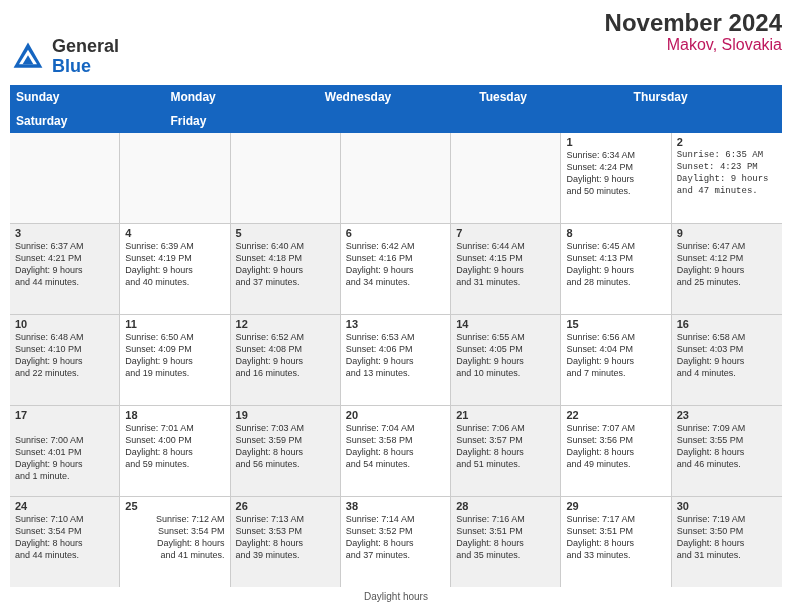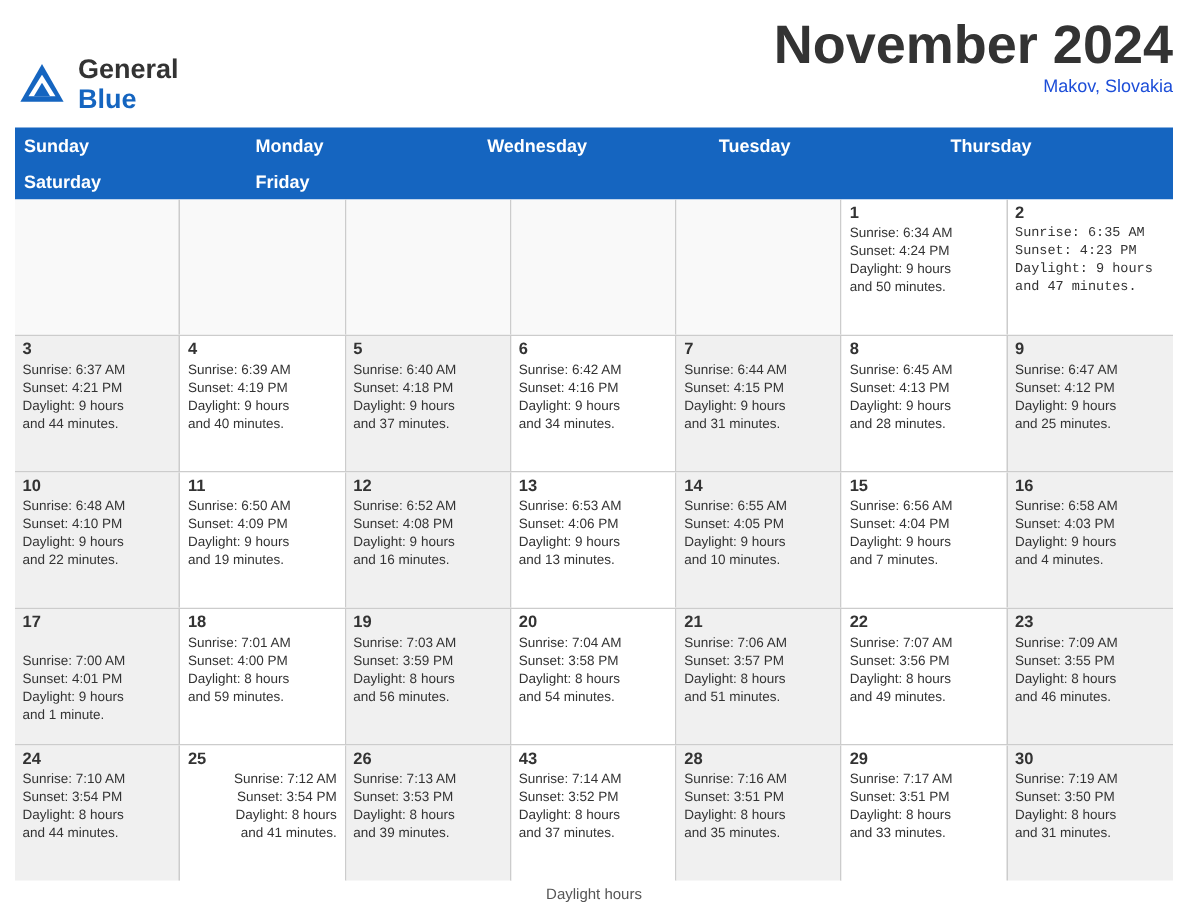--- a/index.html
+++ b/index.html
@@ -37,28 +37,28 @@
     .logo-general { color: #333; }
     .logo-blue { color: #1565c0; }
     .logo-icon {
       width: 36px;
       height: 36px;
     }
     .title-section {
       text-align: right;
     }
     .month-title {
-      font-size: 36px;
+      font-size: 24px;
       font-weight: bold;
       color: #333;
       line-height: 1.1;
     }
     .location {
-      font-size: 12px;
-      color: #1d4ed8;
+      font-size: 16px;
+      color: #be185d;
     }
     .calendar {
       flex: 1;
       display: flex;
       flex-direction: column;
     }
     .cal-header {
       display: grid;
       grid-template-columns: repeat(5, 1fr);
       background: #1565c0;
@@ -342,21 +342,21 @@
 and 41 minutes.</div>
           </div>
           <div class="cal-cell shaded">
             <span class="day-num">26</span>
             <div class="cell-text" style="white-space: pre-line;">Sunrise: 7:13 AM
 Sunset: 3:53 PM
 Daylight: 8 hours
 and 39 minutes.</div>
           </div>
           <div class="cal-cell">
-            <span class="day-num">43</span>
+            <span class="day-num">38</span>
             <div class="cell-text" style="white-space: pre-line;">Sunrise: 7:14 AM
 Sunset: 3:52 PM
 Daylight: 8 hours
 and 37 minutes.</div>
           </div>
           <div class="cal-cell shaded">
             <span class="day-num">28</span>
             <div class="cell-text" style="white-space: pre-line;">Sunrise: 7:16 AM
 Sunset: 3:51 PM
 Daylight: 8 hours

